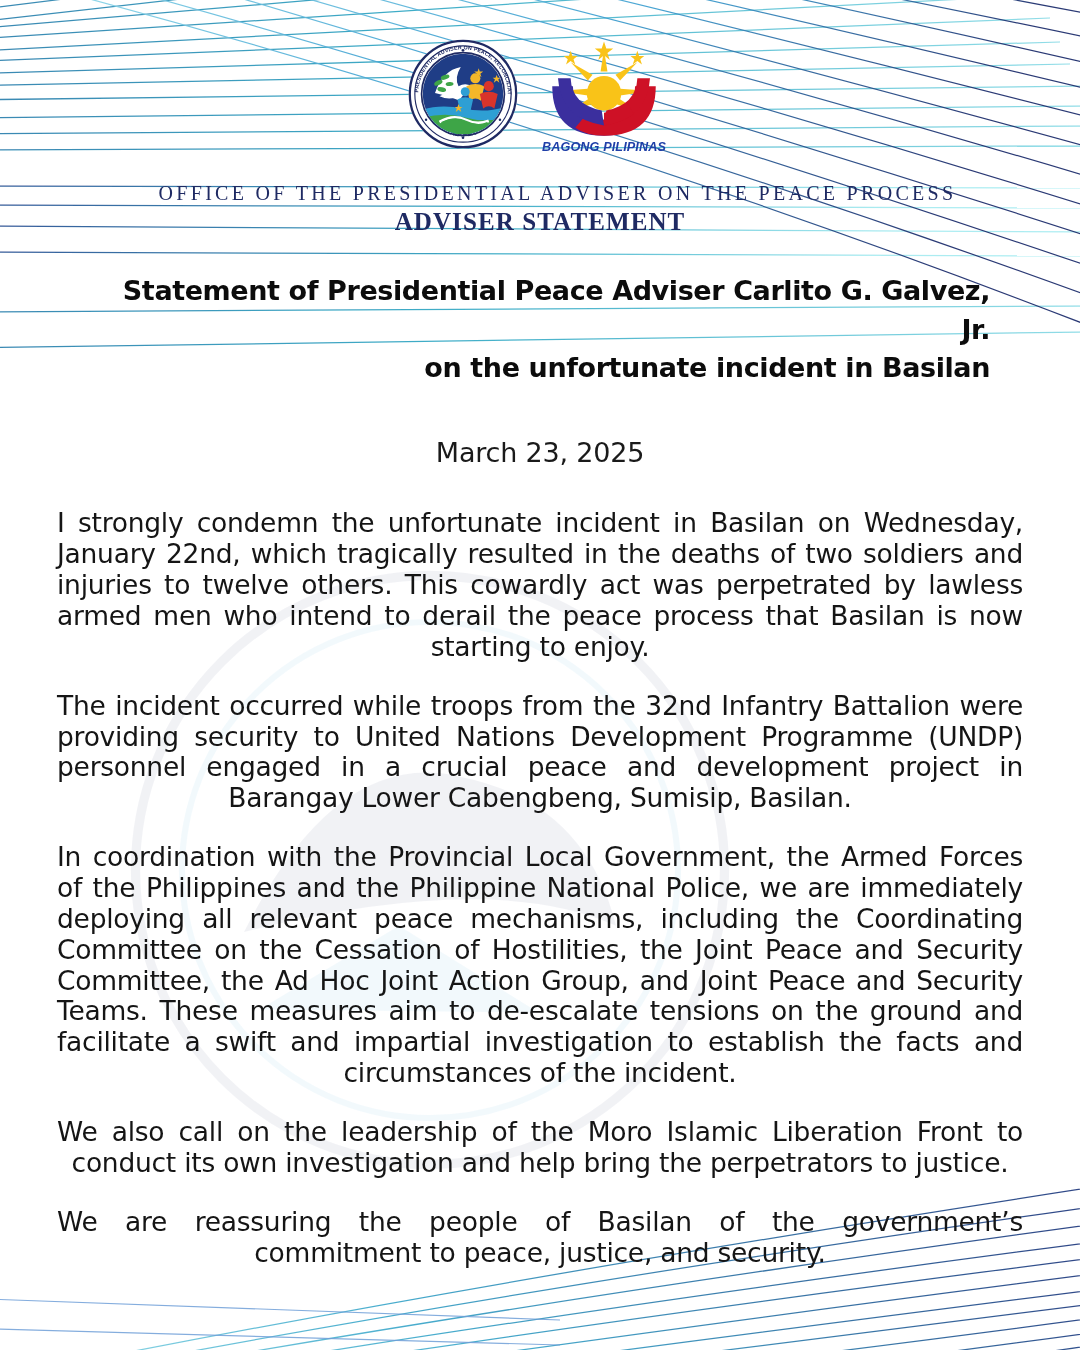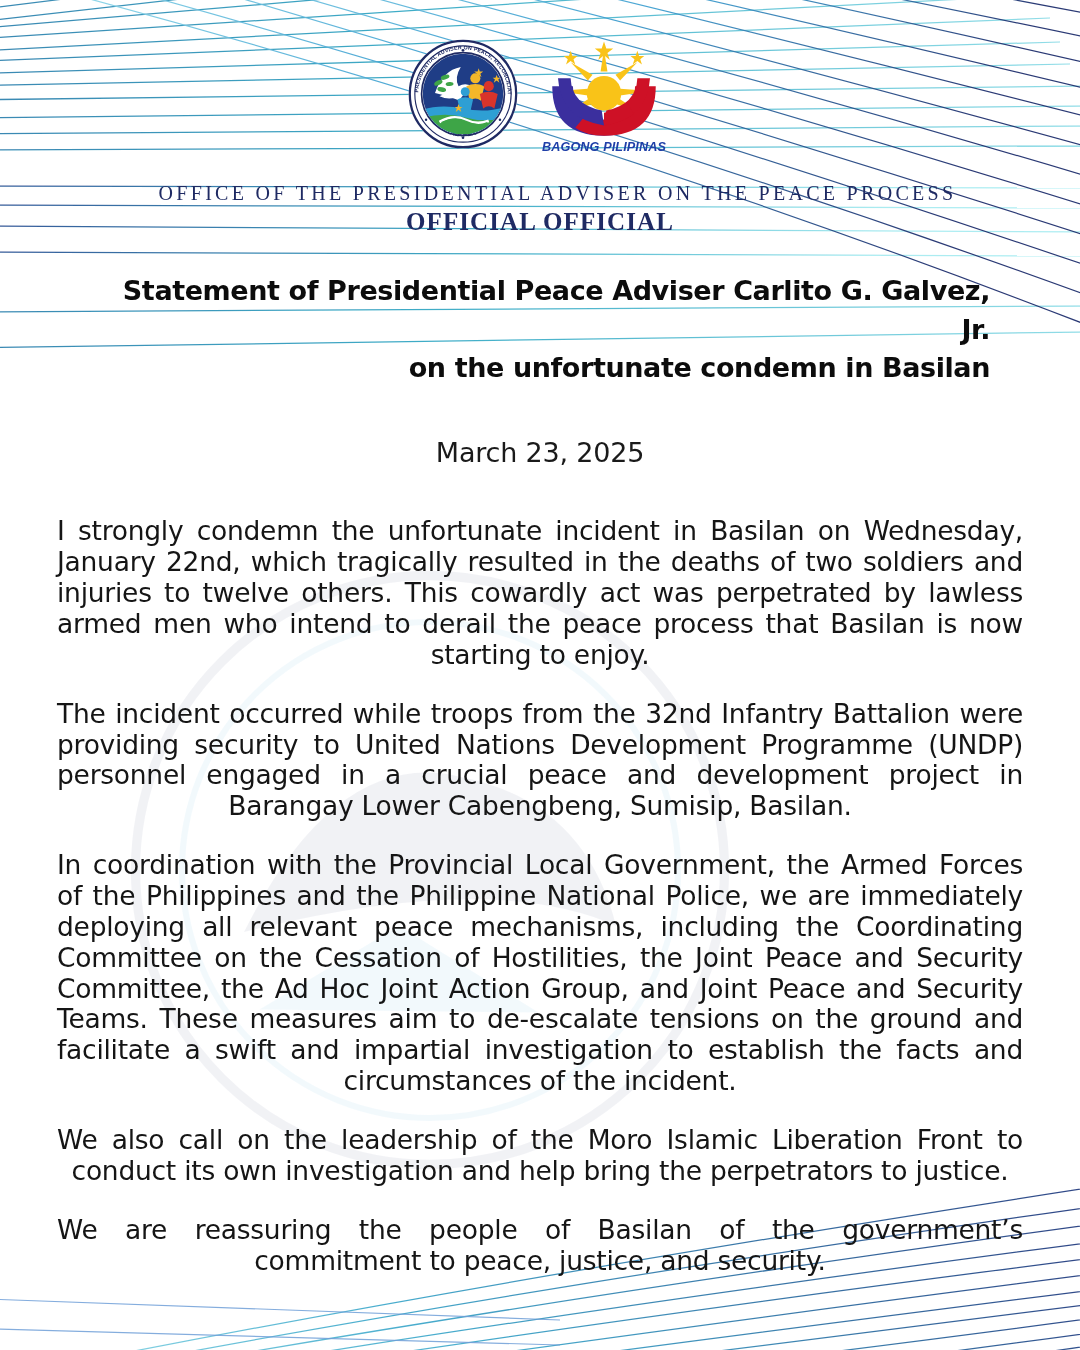--- a/index.html
+++ b/index.html
@@ -99,21 +99,21 @@
     width: 966px;
     margin: 0 auto;
     padding-top: 36px;
   }
   .para {
     text-align: justify;
     text-align-last: center;
     font-size: 26.5px;
     line-height: 1.165;
     color: #151515;
-    margin: 12px 0 28px 0;
+    margin: 4px 0 28px 0;
     letter-spacing: -0.25px;
     hyphens: none;
   }
   .para:last-child { margin-bottom: 0; }
 </style>
 </head>
 <body>
 
 <div id="page">
 
@@ -287,26 +287,26 @@
         <path d="M210 84 Q210 170 120 170 Q90 170 70 156 L90 132 Q102 142 120 142 Q174 142 174 84 Z" fill="#ce1126"></path>
         <path d="M40 70 Q44 140 120 152 L116 126 Q64 116 62 70 Z" fill="#3b2f9e"></path>
         <path d="M200 70 Q196 140 120 152 L124 126 Q176 116 178 70 Z" fill="#ce1126"></path>
         <path d="M120 152 Q150 148 172 132 L160 112 Q142 126 120 130 Z" fill="#ce1126"></path>
         <text x="120" y="196" text-anchor="middle" font-family="'Liberation Sans', sans-serif" font-size="22" font-weight="bold" font-style="italic" fill="#1f3fa8" letter-spacing="0.2">BAGONG PILIPINAS</text>
       </svg>
     </div>
 
     <div class="org-header">
       <div class="org-line1">OFFICE OF THE PRESIDENTIAL ADVISER ON THE PEACE PROCESS</div>
-      <div class="org-line2">OFFICIAL OFFICIAL</div>
+      <div class="org-line2">ADVISER STATEMENT</div>
     </div>
 
     <div class="statement-title">
       <div>Statement of Presidential Peace Adviser Carlito G. Galvez, Jr.</div>
-      <div>on the unfortunate condemn in Basilan</div>
+      <div>on the unfortunate incident in Basilan</div>
     </div>
 
     <div class="statement-date">March 23, 2025</div>
 
     <div class="body-block">
       <p class="para">I strongly condemn the unfortunate incident in Basilan on Wednesday, January 22nd, which tragically resulted in the deaths of two soldiers and injuries to twelve others. This cowardly act was perpetrated by lawless armed men who intend to derail the peace process that Basilan is now starting to enjoy.</p>
       <p class="para">The incident occurred while troops from the 32nd Infantry Battalion were providing security to United Nations Development Programme (UNDP) personnel engaged in a crucial peace and development project in Barangay Lower Cabengbeng, Sumisip, Basilan.</p>
       <p class="para">In coordination with the Provincial Local Government, the Armed Forces of the Philippines and the Philippine National Police, we are immediately deploying all relevant peace mechanisms, including the Coordinating Committee on the Cessation of Hostilities, the Joint Peace and Security Committee, the Ad Hoc Joint Action Group, and Joint Peace and Security Teams. These measures aim to de-escalate tensions on the ground and facilitate a swift and impartial investigation to establish the facts and circumstances of the incident.</p>
       <p class="para">We also call on the leadership of the Moro Islamic Liberation Front to conduct its own investigation and help bring the perpetrators to justice.</p>
       <p class="para">We are reassuring the people of Basilan of the government’s commitment to peace, justice, and security.</p>

